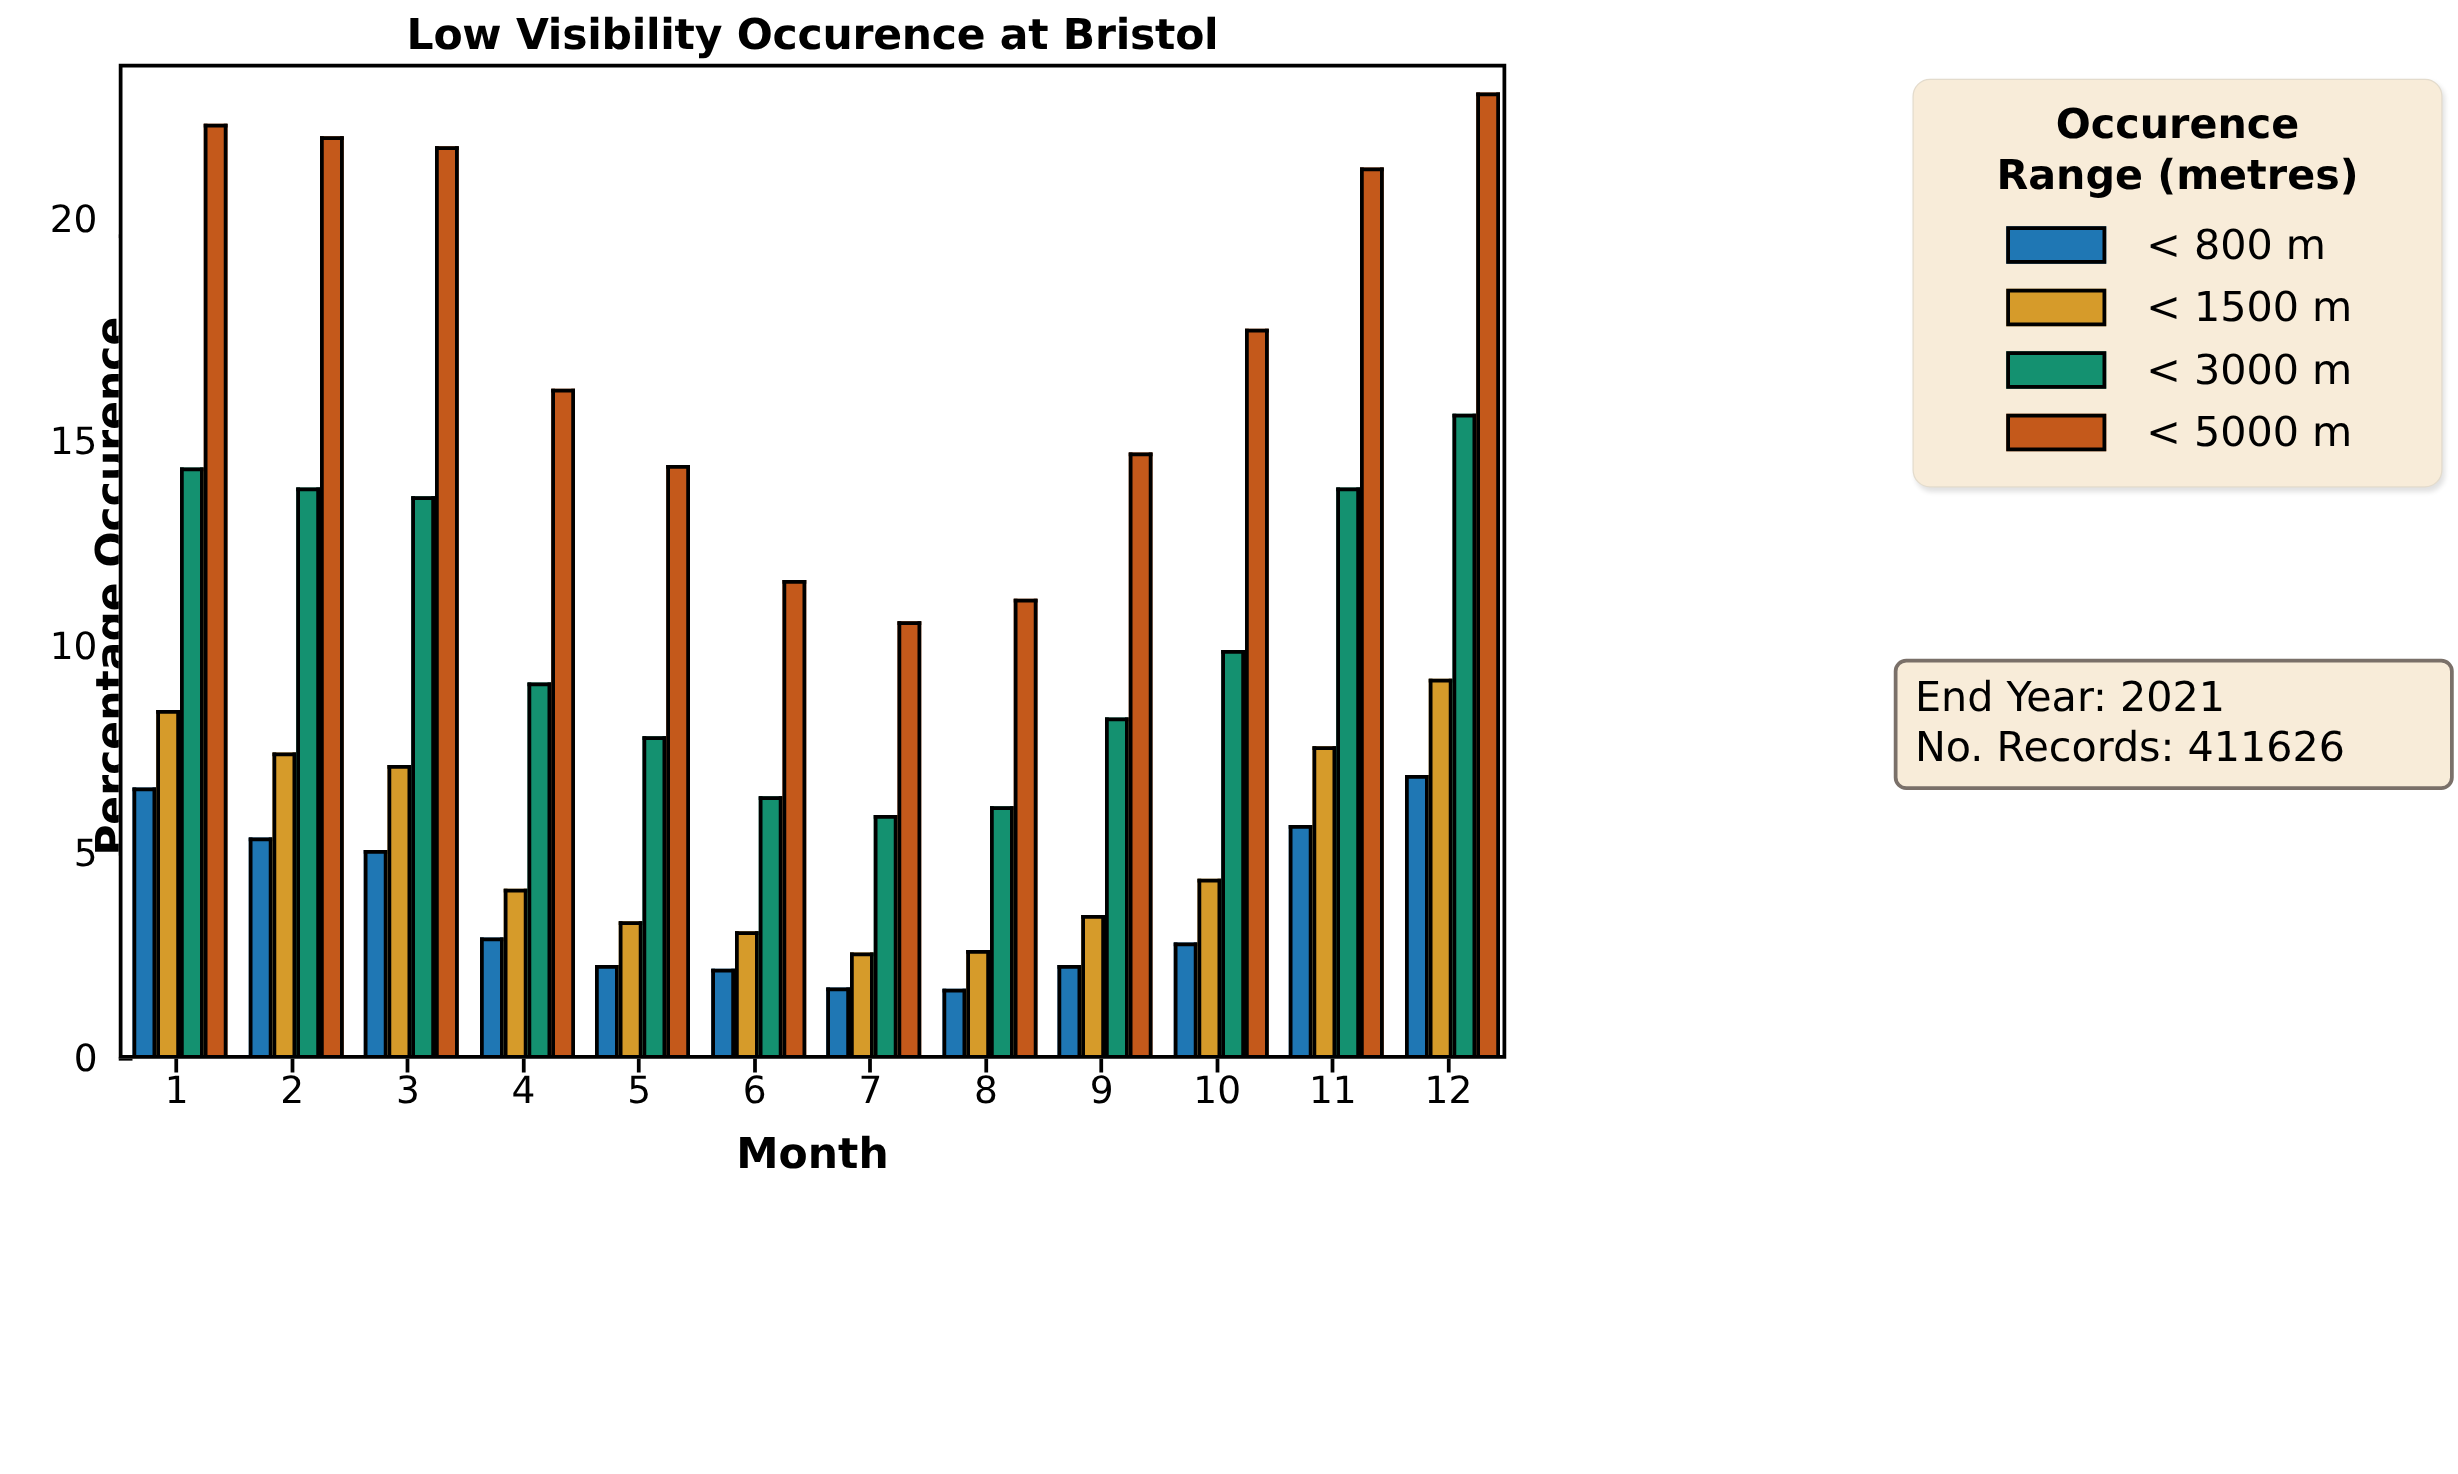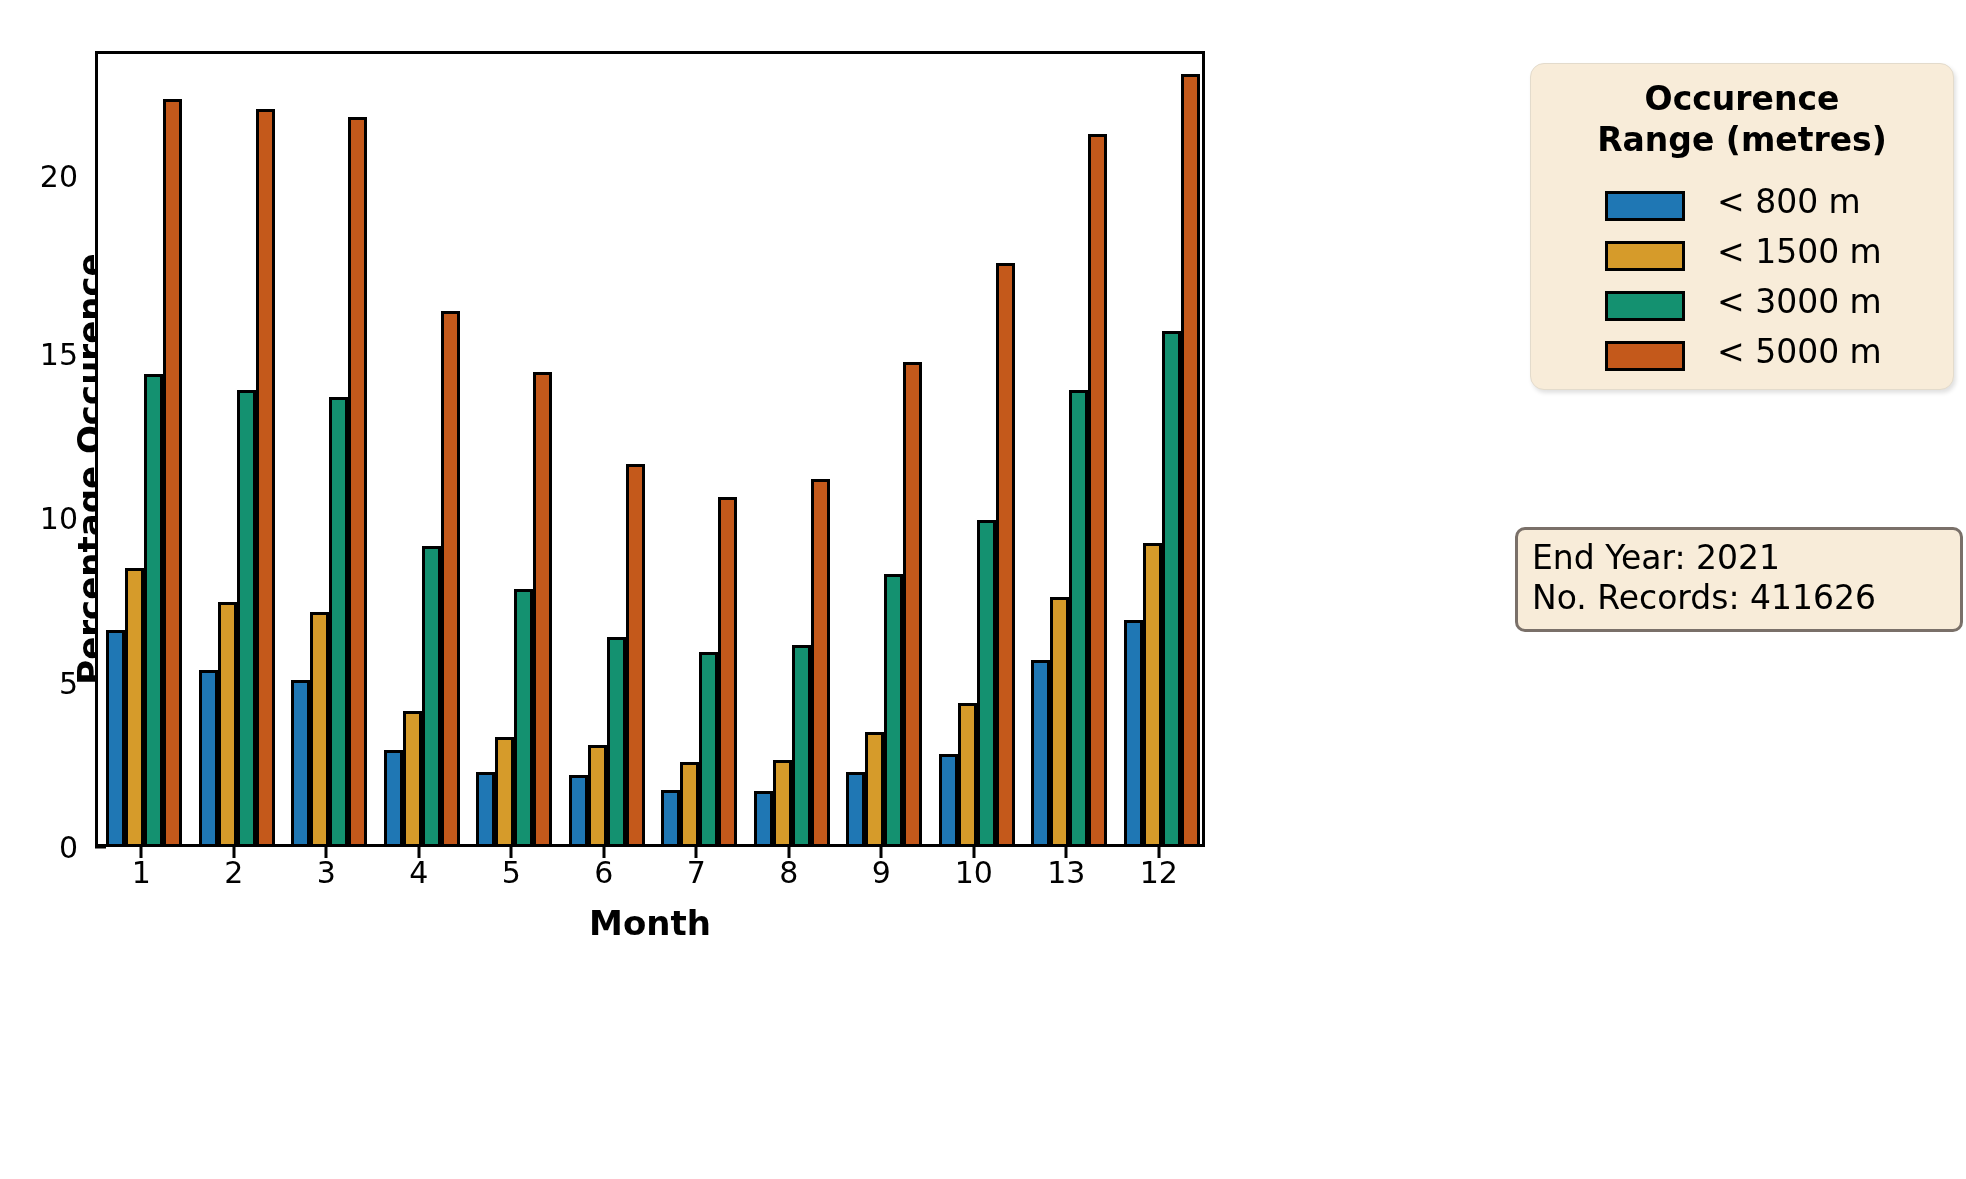--- a/index.html
+++ b/index.html
@@ -138,21 +138,21 @@
     text-align: center;
     font-size: 33px;
     font-weight: bold;
     line-height: 1.25;
     color: #000000;
     font-family: "DejaVu Sans", sans-serif;
     margin-bottom: 10px;
   }
   .legend-row {
     display: flex;
-    align-items: flex-end;
+    align-items: center;
     height: 50px;
     padding-left: 58px;
   }
   .legend-swatch {
     width: 80px; height: 30px;
     border: 3px solid #000000;
     flex: 0 0 auto;
   }
   .legend-text {
     margin-left: 32px;
@@ -178,20 +178,21 @@
     color: #000000;
     font-family: "DejaVu Sans", sans-serif;
     white-space: nowrap;
   }
 </style>
 </head>
 <body>
 
 <div id="root">
 
+  <div id="chart-title">Low Visibility Occurence at Bristol</div>
 
   <div id="ytick-labels">
       <div class="ytick-label" style="top: 796px;">0</div>
       <div class="ytick-label" style="top: 631.537px;">5</div>
       <div class="ytick-label" style="top: 467.074px;">10</div>
       <div class="ytick-label" style="top: 302.612px;">15</div>
       <div class="ytick-label" style="top: 125px;">20</div>
     </div>
   <div id="ytick-marks">
       <div class="ytick-mark" style="top: 847px;"></div>
@@ -274,21 +275,21 @@
       <div class="xtick-label" style="left: 46.25px; top: 0px;">1</div>
       <div class="xtick-label" style="left: 138.75px; top: 0px;">2</div>
       <div class="xtick-label" style="left: 231.25px; top: 0px;">3</div>
       <div class="xtick-label" style="left: 323.75px; top: 0px;">4</div>
       <div class="xtick-label" style="left: 416.25px; top: 0px;">5</div>
       <div class="xtick-label" style="left: 508.75px; top: 0px;">6</div>
       <div class="xtick-label" style="left: 601.25px; top: 0px;">7</div>
       <div class="xtick-label" style="left: 693.75px; top: 0px;">8</div>
       <div class="xtick-label" style="left: 786.25px; top: 0px;">9</div>
       <div class="xtick-label" style="left: 878.75px; top: 0px;">10</div>
-      <div class="xtick-label" style="left: 971.25px; top: 0px;">13</div>
+      <div class="xtick-label" style="left: 971.25px; top: 0px;">11</div>
       <div class="xtick-label" style="left: 1063.75px; top: 0px;">12</div>
     </div>
   <div id="xlabel">Month</div>
 
   <div id="legend-box">
     <div id="legend-title">
       <div>Occurence</div>
       <div>Range (metres)</div>
     </div>
     <div id="legend-items">

